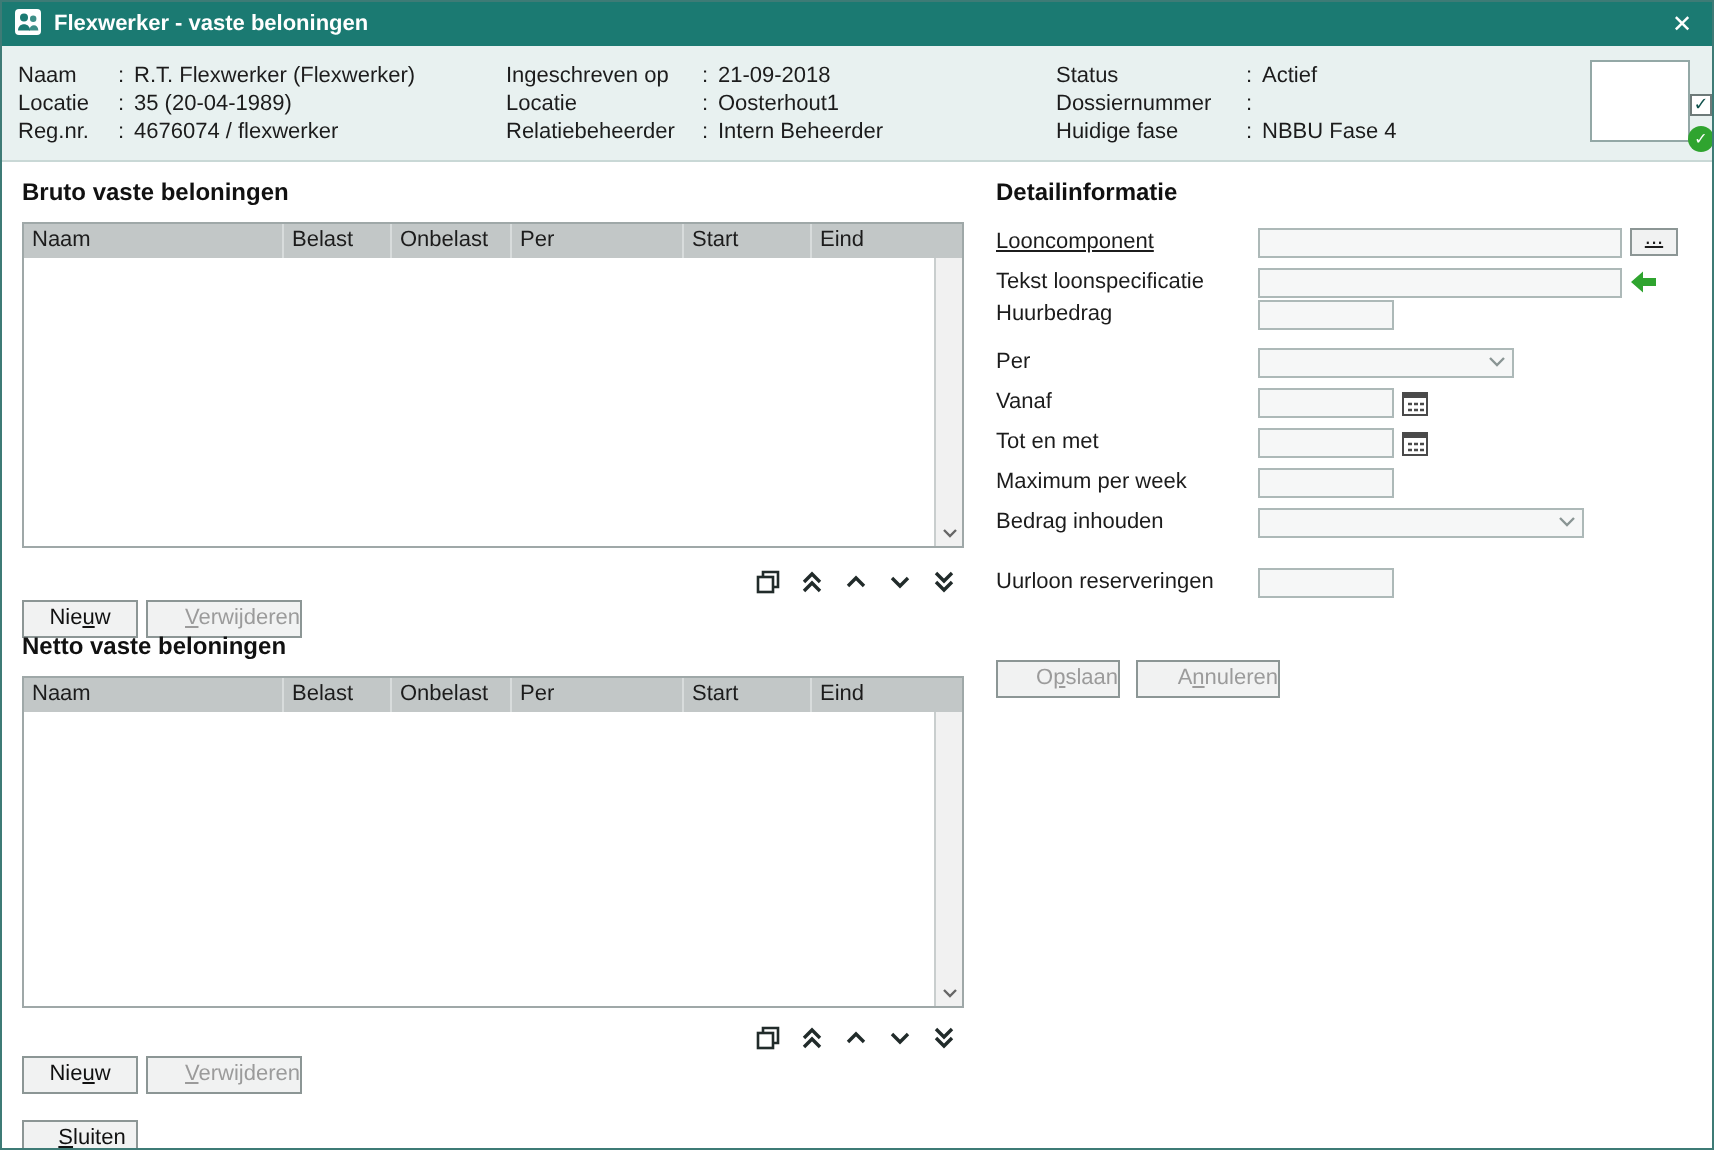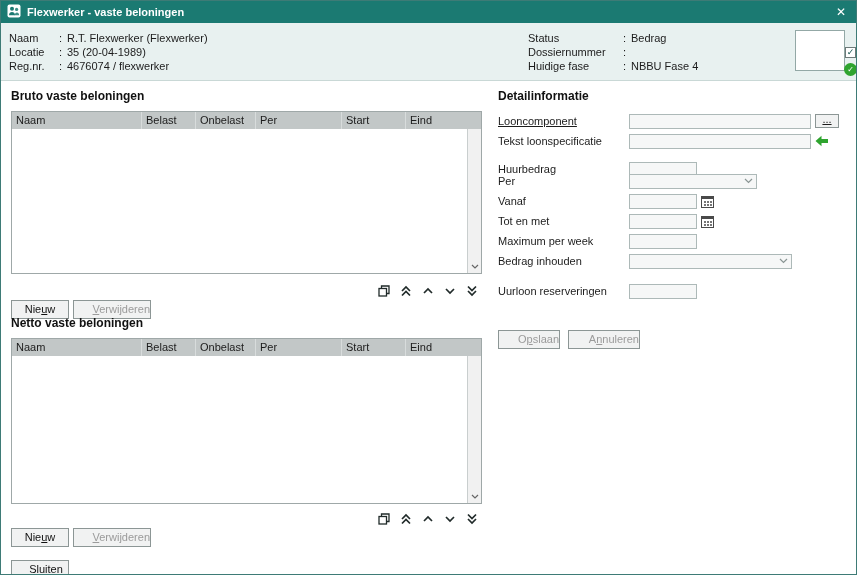--- a/index.html
+++ b/index.html
@@ -126,22 +126,27 @@
     <span class="title">Flexwerker - vaste beloningen</span>
     <span class="close">✕</span>
   </div>
 
   <div class="infobar">
     <div class="info-col" style="left:8px">
       <div class="info-row"><span class="lbl lw1">Naam</span><span class="colon">:</span><span class="val">R.T. Flexwerker (Flexwerker)</span></div>
       <div class="info-row"><span class="lbl lw1">Locatie</span><span class="colon">:</span><span class="val">35 (20-04-1989)</span></div>
       <div class="info-row"><span class="lbl lw1">Reg.nr.</span><span class="colon">:</span><span class="val">4676074 / flexwerker</span></div>
     </div>
+    <div class="info-col" style="left:252px">
+      <div class="info-row"><span class="lbl lw2">Ingeschreven op</span><span class="colon">:</span><span class="val">21-09-2018</span></div>
+      <div class="info-row"><span class="lbl lw2">Locatie</span><span class="colon">:</span><span class="val">Oosterhout1</span></div>
+      <div class="info-row"><span class="lbl lw2">Relatiebeheerder</span><span class="colon">:</span><span class="val">Intern Beheerder</span></div>
+    </div>
     <div class="info-col" style="left:527px">
-      <div class="info-row"><span class="lbl lw3">Status</span><span class="colon">:</span><span class="val">Bedrag</span></div>
+      <div class="info-row"><span class="lbl lw3">Status</span><span class="colon">:</span><span class="val">Actief</span></div>
       <div class="info-row"><span class="lbl lw3">Dossiernummer</span><span class="colon">:</span><span class="val"></span></div>
       <div class="info-row"><span class="lbl lw3">Huidige fase</span><span class="colon">:</span><span class="val">NBBU Fase 4</span></div>
     </div>
     <div class="photo"></div>
     <span class="cb">
         <span>✓</span>
       </span>
     <span class="okdot">
         <span>✓</span>
       </span>
@@ -274,21 +279,21 @@
   <div class="drow" style="top:130px;">
     <span class="dlbl">Tekst loonspecificatie</span>
     <input class="inp w182" value="" style="">
     <span class="sidic">
       <svg width="14" height="12" viewBox="0 0 14 12">
           <path d="M13 4 H6.5 V0.8 L0.5 6 L6.5 11.2 V8 H13 Z" fill="var(--status-green)"></path>
         </svg>
     </span>
   </div>
 
-  <div class="drow" style="top:158px;">
+  <div class="drow" style="top:146px;">
     <span class="dlbl">Huurbedrag</span>
     <input class="inp w68" value="" style="">
   </div>
 
   <div class="drow" style="top:170px;">
     <span class="dlbl">Per</span>
     <span class="sel w128">
       <svg width="9" height="6" viewBox="0 0 9 6">
           <path d="M1 1 L4.5 4.5 L8 1" stroke="#8a9594" stroke-width="1.2" fill="none"></path>
         </svg>

